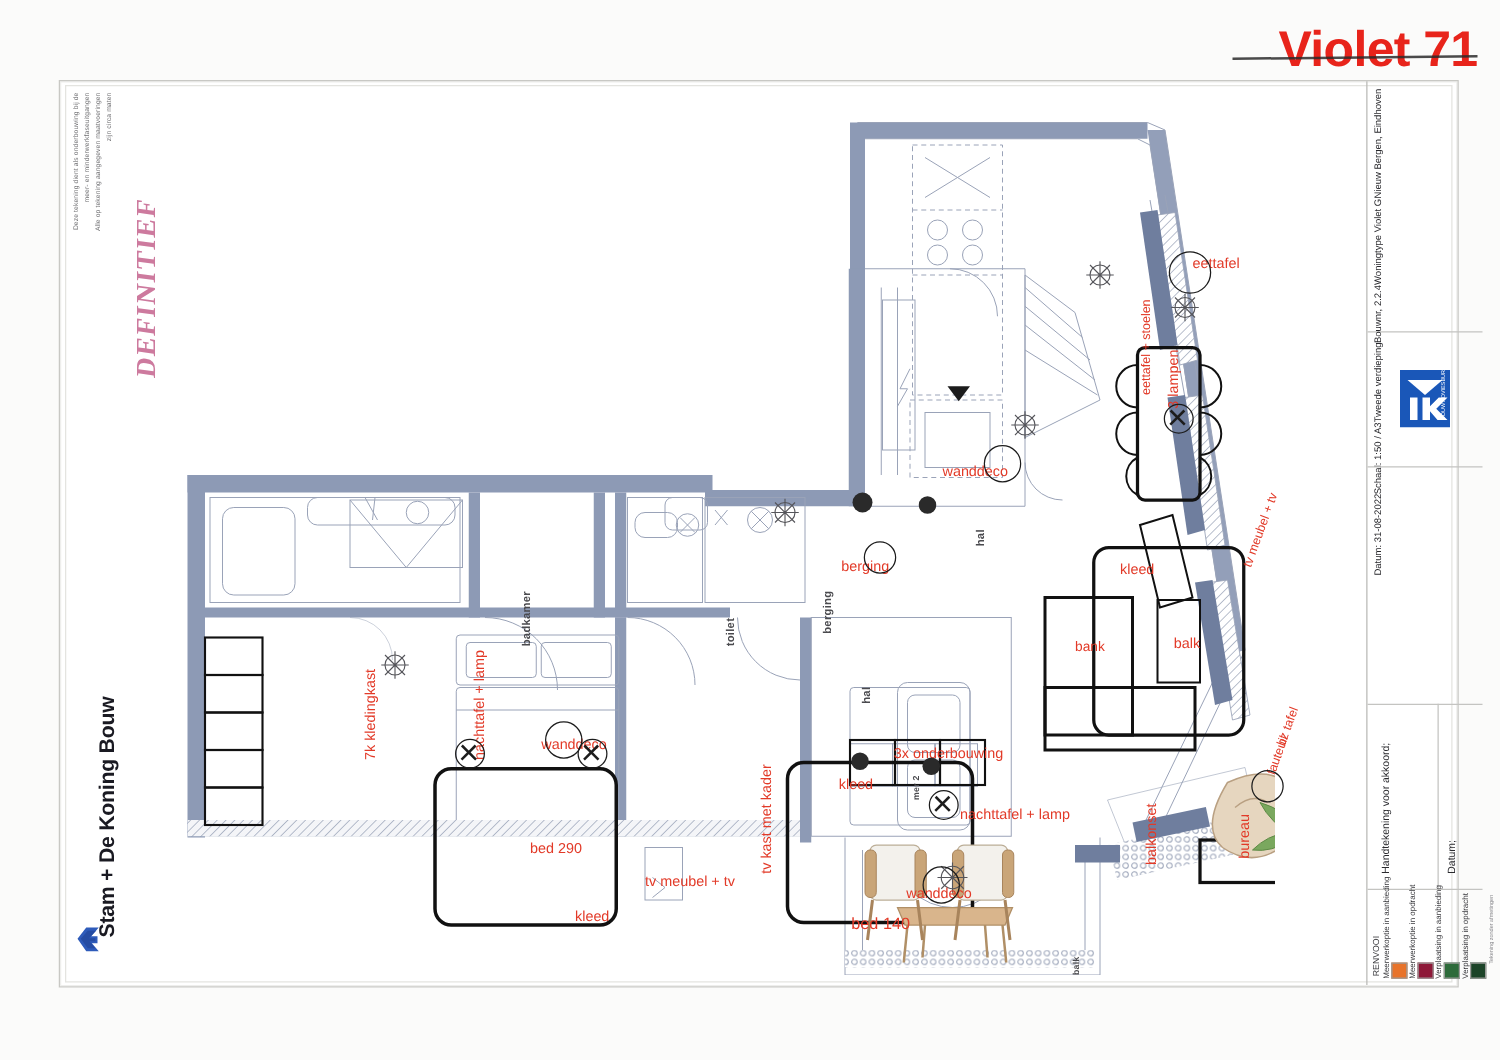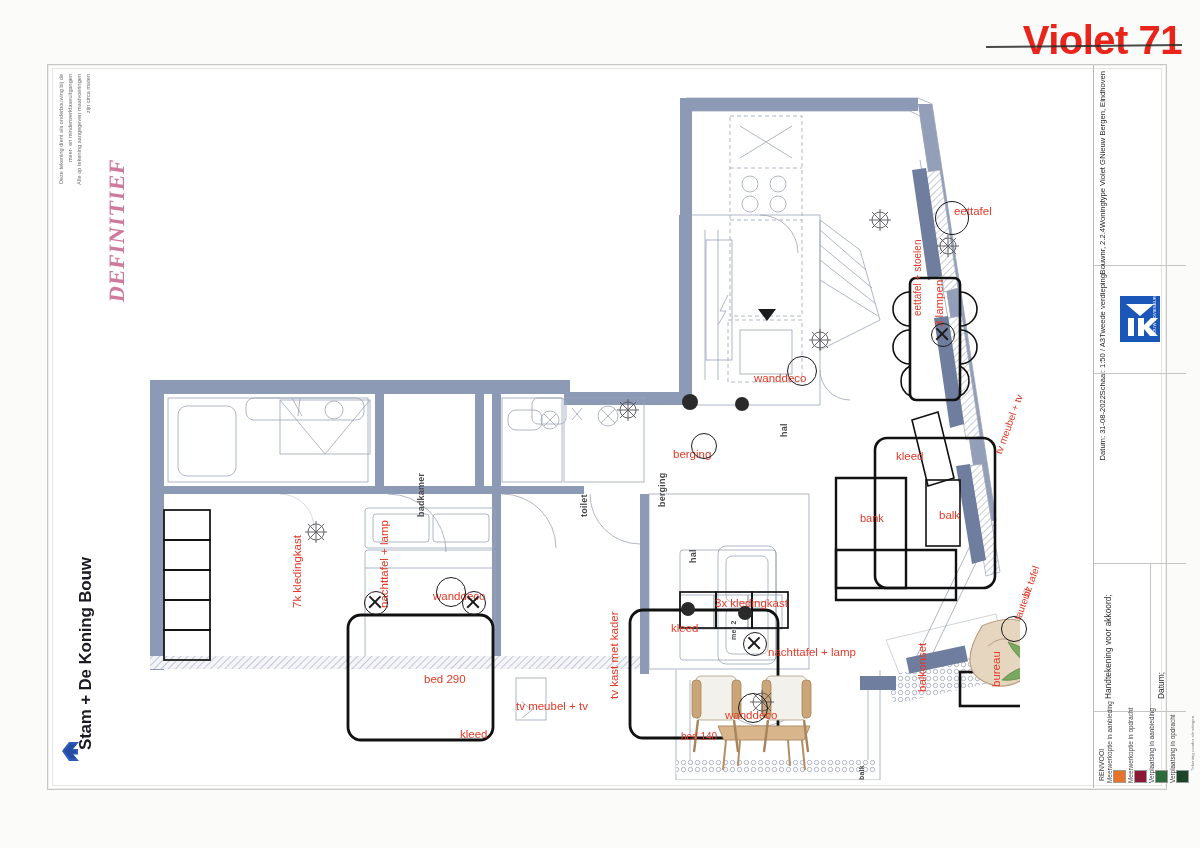--- a/index.html
+++ b/index.html
@@ -431,25 +431,25 @@
       <div class="ann" style="font-size: 10px; left: 994px; top: 452px; transform: rotate(-70deg); transform-origin: left top;">tv meubel + tv</div>
       <div class="ann" style="font-size: 10px; left: 1021px; top: 595px; transform: rotate(-70deg); transform-origin: left top;">bz tafel</div>
       <div class="ann" style="font-size: 10px; left: 1013px; top: 618px; transform: rotate(-70deg); transform-origin: left top;">fauteuil</div>
       <div class="ann" style="font-size: 11.5px; left: 292px; top: 608px; transform: rotate(-90deg); transform-origin: left top;">7k kledingkast</div>
       <div class="ann" style="font-size: 11.5px; left: 379px; top: 608px; transform: rotate(-90deg); transform-origin: left top;">nachttafel + lamp</div>
       <div class="ann" style="font-size: 11.5px; left: 433px; top: 591px; transform-origin: left top;">wanddeco</div>
       <div class="ann" style="font-size: 11.5px; left: 424px; top: 674px; transform-origin: left top;">bed 290</div>
       <div class="ann" style="font-size: 11.5px; left: 460px; top: 729px; transform-origin: left top;">kleed</div>
       <div class="ann" style="font-size: 11.5px; left: 516px; top: 701px; transform-origin: left top;">tv meubel + tv</div>
       <div class="ann" style="font-size: 11.5px; left: 609px; top: 699px; transform: rotate(-90deg); transform-origin: left top;">tv kast met kader</div>
-      <div class="ann" style="font-size: 11.5px; left: 715px; top: 598px; transform-origin: left top;">3x kledingkast</div>
+      <div class="ann" style="font-size: 11.5px; left: 715px; top: 598px; transform-origin: left top;">3x onderbouwing</div>
       <div class="ann" style="font-size: 11.5px; left: 671px; top: 623px; transform-origin: left top;">kleed</div>
       <div class="ann" style="font-size: 11.5px; left: 768px; top: 647px; transform-origin: left top;">nachttafel + lamp</div>
       <div class="ann" style="font-size: 11.5px; left: 725px; top: 710px; transform-origin: left top;">wanddeco</div>
-      <div class="ann" style="font-size: 10px; left: 681px; top: 732px; transform-origin: left top;">bed 140</div>
+      <div class="ann" style="font-size: 13px; left: 681px; top: 732px; transform-origin: left top;">bed 140</div>
       <div class="ann" style="font-size: 11.5px; left: 917px; top: 692px; transform: rotate(-90deg); transform-origin: left top;">balkonset</div>
       <div class="ann" style="font-size: 11.5px; left: 991px; top: 687px; transform: rotate(-90deg); transform-origin: left top;">bureau</div>
       <div class="room" style="font-size: 9px; left: 416px; top: 517px; transform: rotate(-90deg); transform-origin: left top;">badkamer</div>
       <div class="room" style="font-size: 9px; left: 579px; top: 517px; transform: rotate(-90deg); transform-origin: left top;">toilet</div>
       <div class="room" style="font-size: 9px; left: 657px; top: 507px; transform: rotate(-90deg); transform-origin: left top;">berging</div>
       <div class="room" style="font-size: 9px; left: 688px; top: 563px; transform: rotate(-90deg); transform-origin: left top;">hal</div>
       <div class="room" style="font-size: 9px; left: 779px; top: 437px; transform: rotate(-90deg); transform-origin: left top;">hal</div>
       <div class="room" style="font-size: 7px; left: 858px; top: 780px; transform: rotate(-90deg); transform-origin: left top;">balk</div>
       <div class="room" style="font-size: 7px; left: 730px; top: 640px; transform: rotate(-90deg); transform-origin: left top;">mer 2</div>
       <div class="lampx" style="left: 364px; top: 591px;"></div>

